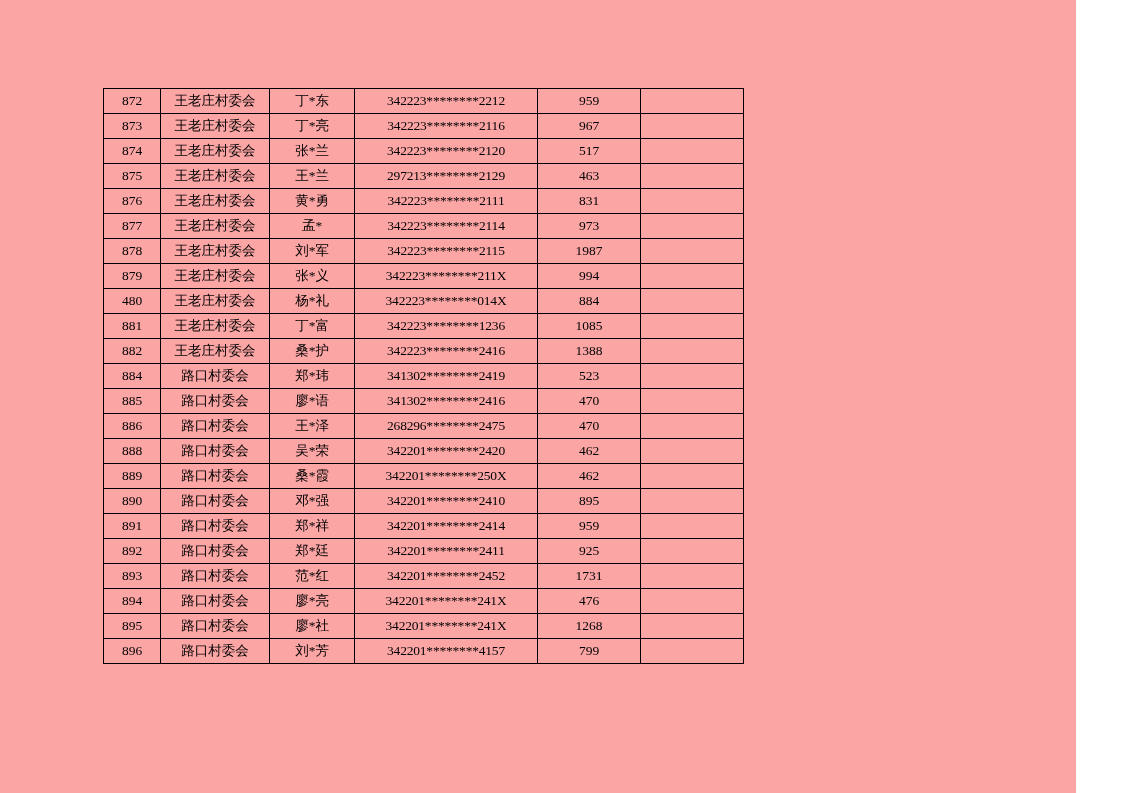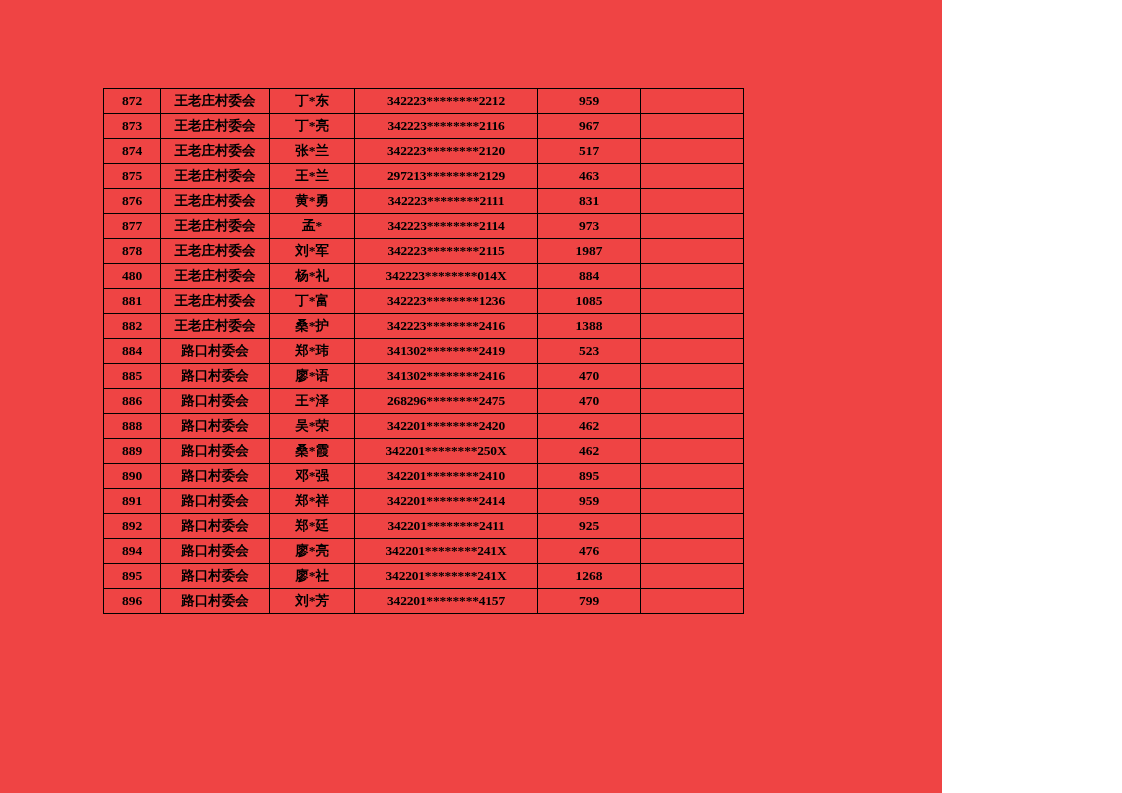--- a/index.html
+++ b/index.html
@@ -9,24 +9,23 @@
   }
   body {
     width: 1122px;
     height: 793px;
     font-family: "Liberation Serif", "DejaVu Serif", serif;
     color: #000000;
     overflow: hidden;
   }
   .page {
     position: relative;
-    width: 942px;
+    width: 1076px;
     height: 793px;
-    background: #ef4444;
-    font-weight: bold;
+    background: #fca5a5;
   }
   .table-wrap {
     position: absolute;
     left: 103px;
     top: 88px;
   }
   table.data-table {
     border-collapse: collapse;
     table-layout: fixed;
   }
@@ -105,20 +104,28 @@
           </tr>
           <tr>
             <td class="c-seq">878</td>
             <td class="c-org">王老庄村委会</td>
             <td class="c-name">刘*军</td>
             <td class="c-id">342223********2115</td>
             <td class="c-amount">1987</td>
             <td class="c-note"></td>
           </tr>
           <tr>
+            <td class="c-seq">879</td>
+            <td class="c-org">王老庄村委会</td>
+            <td class="c-name">张*义</td>
+            <td class="c-id">342223********211X</td>
+            <td class="c-amount">994</td>
+            <td class="c-note"></td>
+          </tr>
+          <tr>
             <td class="c-seq">480</td>
             <td class="c-org">王老庄村委会</td>
             <td class="c-name">杨*礼</td>
             <td class="c-id">342223********014X</td>
             <td class="c-amount">884</td>
             <td class="c-note"></td>
           </tr>
           <tr>
             <td class="c-seq">881</td>
             <td class="c-org">王老庄村委会</td>
@@ -190,20 +197,28 @@
             <td class="c-id">342201********2414</td>
             <td class="c-amount">959</td>
             <td class="c-note"></td>
           </tr>
           <tr>
             <td class="c-seq">892</td>
             <td class="c-org">路口村委会</td>
             <td class="c-name">郑*廷</td>
             <td class="c-id">342201********2411</td>
             <td class="c-amount">925</td>
+            <td class="c-note"></td>
+          </tr>
+          <tr>
+            <td class="c-seq">893</td>
+            <td class="c-org">路口村委会</td>
+            <td class="c-name">范*红</td>
+            <td class="c-id">342201********2452</td>
+            <td class="c-amount">1731</td>
             <td class="c-note"></td>
           </tr>
           <tr>
             <td class="c-seq">894</td>
             <td class="c-org">路口村委会</td>
             <td class="c-name">廖*亮</td>
             <td class="c-id">342201********241X</td>
             <td class="c-amount">476</td>
             <td class="c-note"></td>
           </tr>

